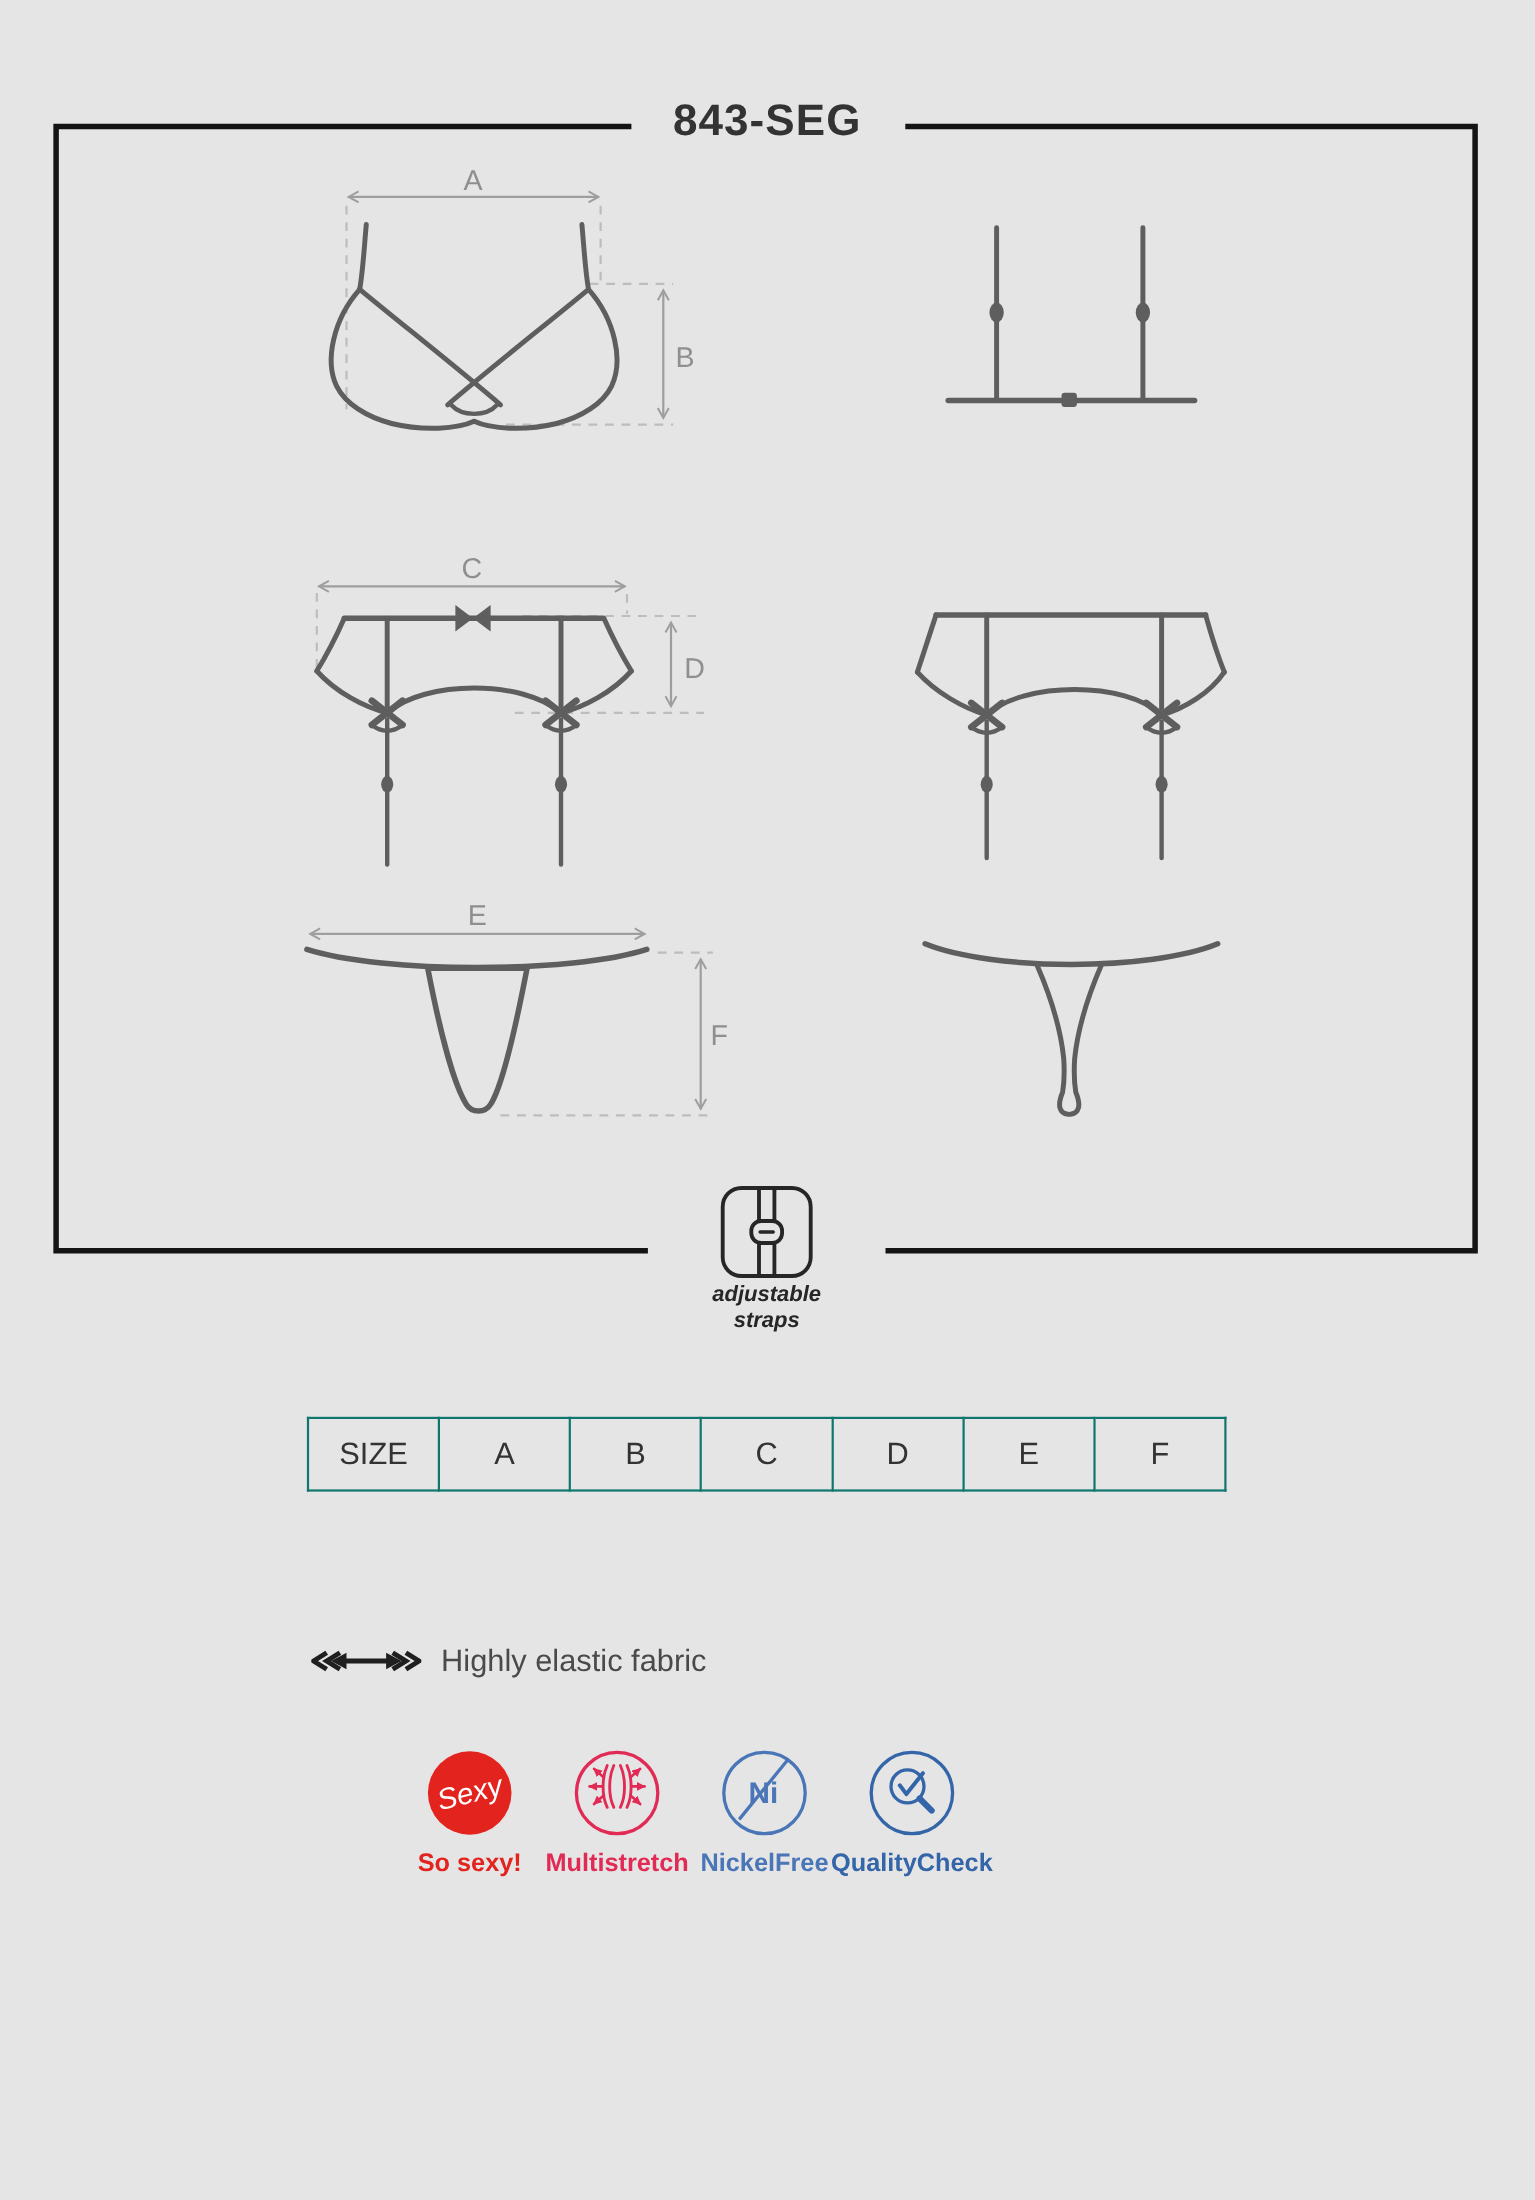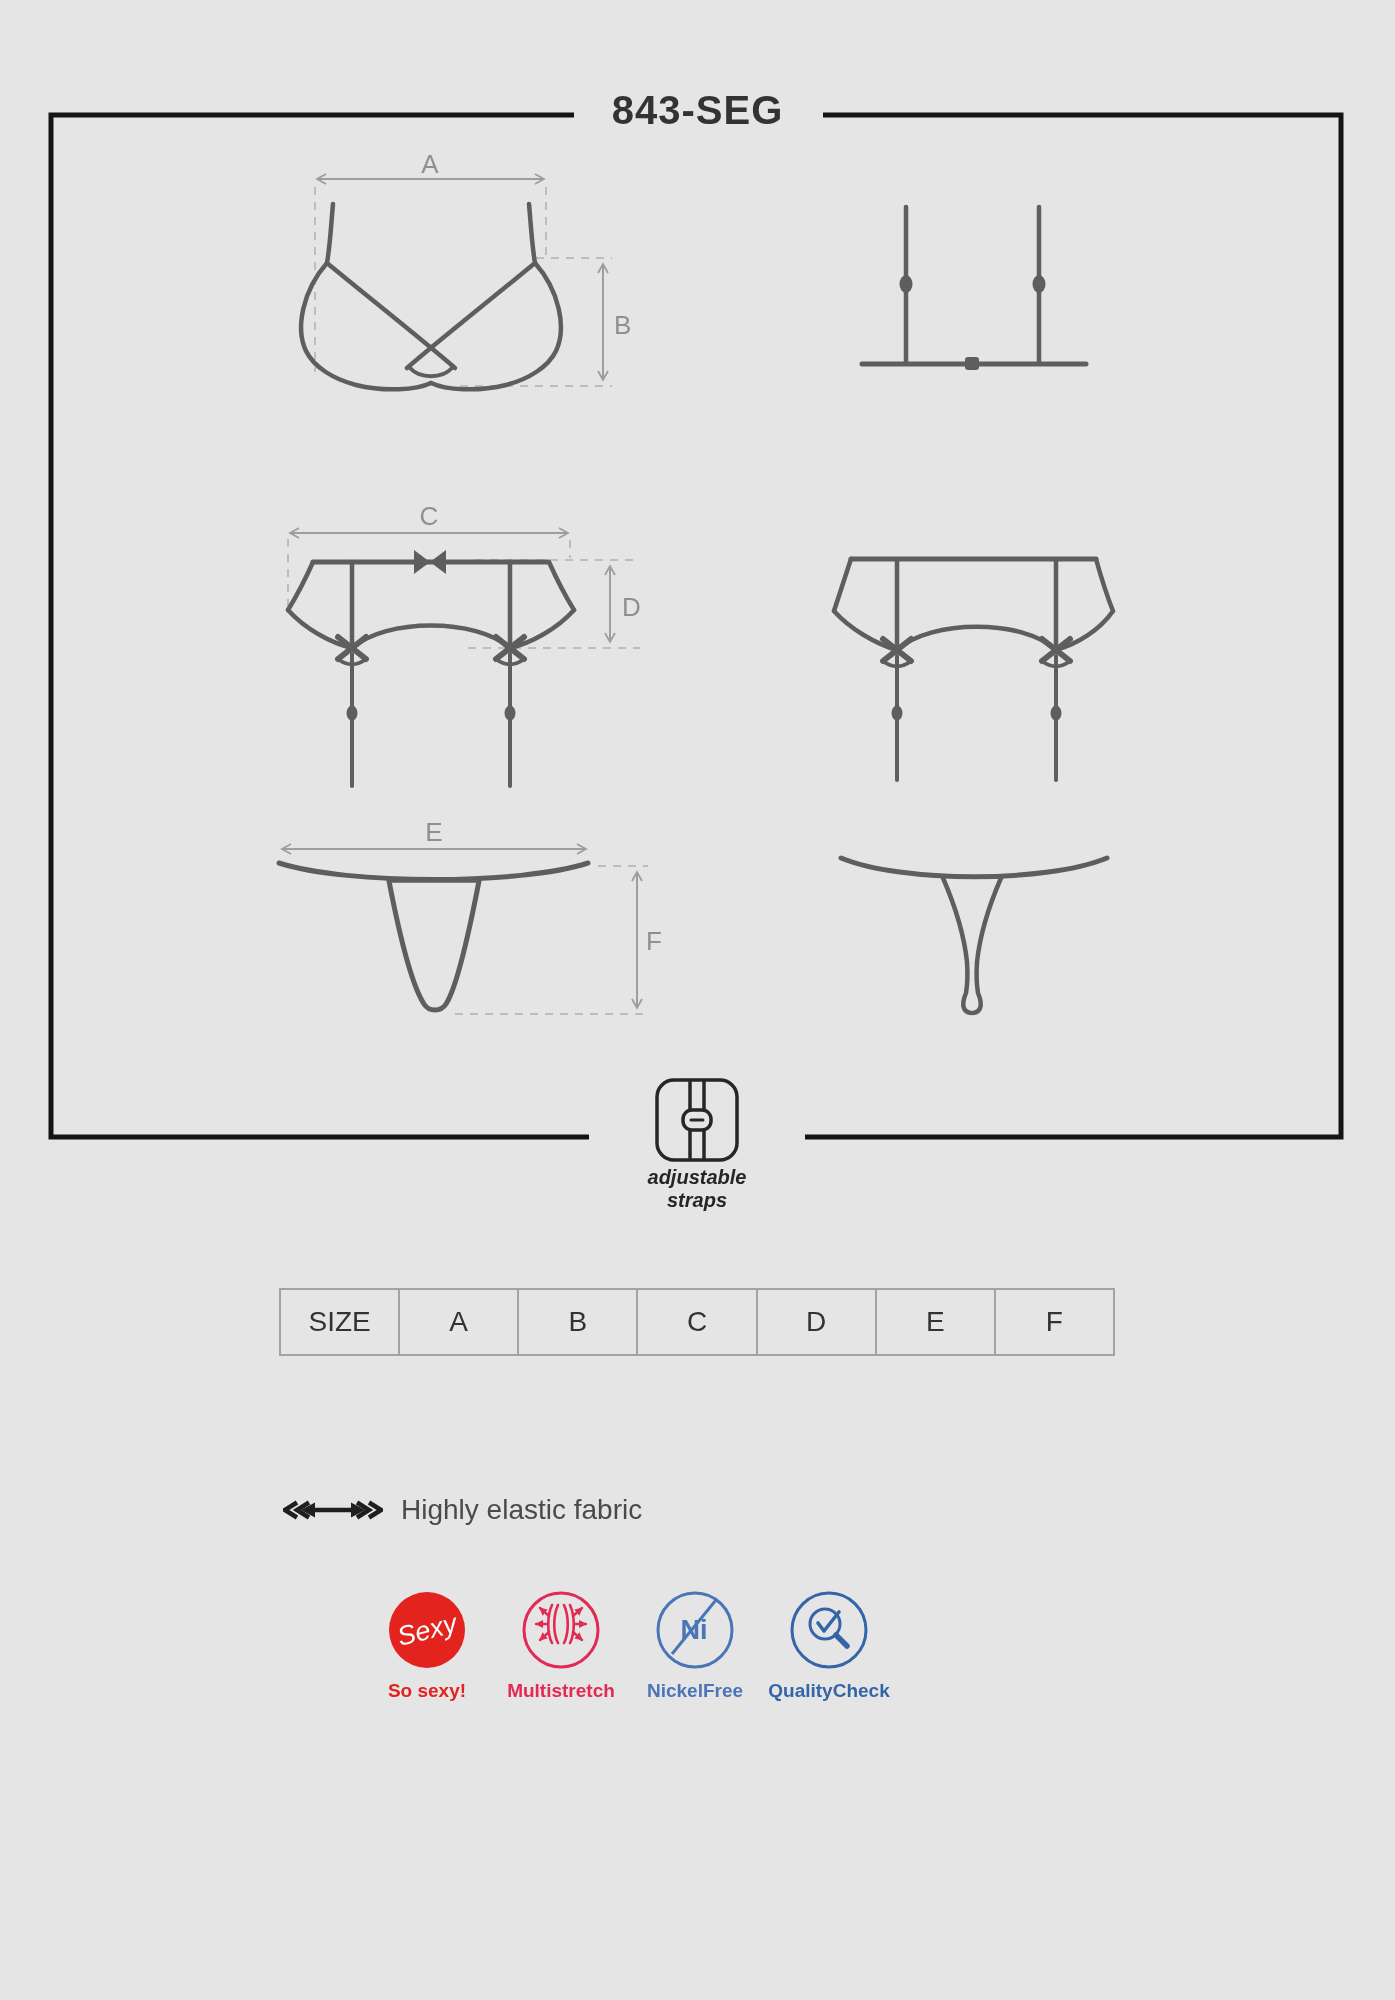--- a/index.html
+++ b/index.html
@@ -23,34 +23,34 @@
   .adj-label {
     position:absolute; top:1166px; left:597px; width:200px; text-align:center;
     font-weight:bold; font-size:20px; line-height:23px; color:#262626;font-style:italic;
   }
 
   table.size-table {
     position:absolute; left:279px; top:1288px; width:836px;
     border-collapse:collapse; table-layout:fixed;
   }
   table.size-table td {
-    border:2px solid #a3a3a3; text-align:center; vertical-align:middle;
+    border:2px solid #0f766e; text-align:center; vertical-align:middle;
     font-size:28px; color:#333; height:64px; padding:0;
   }
 
   .elastic-note {
     position:absolute; left:283px; top:1494px; display:flex; align-items:center; gap:18px;
   }
   .elastic-note .txt { font-size:28px; color:#4a4a4a; }
 
   .badges {
     position:absolute; left:360px; top:1590px; display:flex;
   }
   .badge { width:134px; display:flex; flex-direction:column; align-items:center; }
-  .badge .lbl { margin-top:10px; font-size:19px; font-weight:bold; text-align:center; white-space:nowrap; }
+  .badge .lbl { margin-top:10px; font-size:23px; font-weight:bold; text-align:center; white-space:nowrap; }
   .c-red    { color:#e3231e; }
   .c-purple { color:#8a3f99; }
   .c-pink   { color:#e12a54; }
   .c-blue   { color:#4a76b8; }
   .c-dblue  { color:#3465a8; }
 </style>
 </head>
 <body>
 
 <div class="page">

